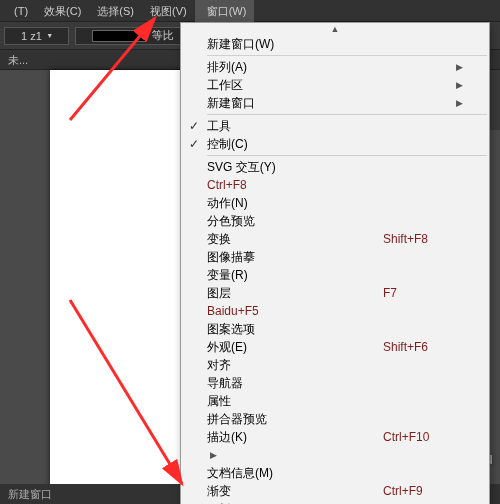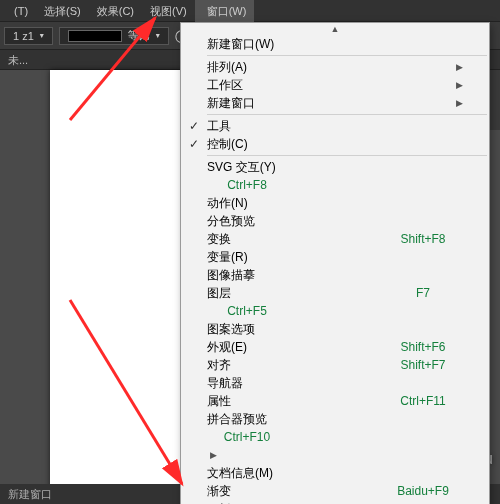--- a/index.html
+++ b/index.html
@@ -28,21 +28,21 @@
     background: #3a3a3a;
     color: #ccc;
     display: flex;
     align-items: center;
     padding-left: 4px;
     gap: 6px;
     border-bottom: 1px solid #222;
   }
   .combo {
     background: #2a2a2a; border: 1px solid #555; height: 18px;
-    display: flex; align-items: center; padding: 0 8px; gap: 6px;
+    display: flex; align-items: center; padding: 0 16px; gap: 6px;
   }
   .combo .arrow { font-size: 8px; }
   .stroke-preview { width: 54px; height: 12px; background: #000; border: 1px solid #666; }
   .tabbar {
     height: 20px;
     background: #323232;
     color: #bbb;
     padding-left: 8px;
     line-height: 20px;
     border-bottom: 1px solid #222;
@@ -89,21 +89,21 @@
     background: #f2f2f2; color: #555;
   }
   .menu-item {
     display: flex; align-items: center;
     height: 18px; line-height: 18px;
     padding-right: 26px;
   }
   .menu-item .check { width: 26px; text-align: center; color: #333; font-size: 12px; }
   .menu-item .label { flex: 1; white-space: nowrap; }
   .menu-item .arrow-r { width: 10px; text-align: right; font-size: 9px; color: #555; }
-  .menu-item .hotkey { color: #15803d; min-width: 80px; text-align: center; }
+  .menu-item .hotkey { color: #7f1d1d; min-width: 80px; text-align: left; }
   .menu-sep {
     height: 1px; margin: 2px 2px 2px 26px;
     background: #d0d0d0;
   }
 
   
   .arrow-svg { position: absolute; top: 0; left: 0; pointer-events: none; z-index: 200; }
 
   
   .watermark {
@@ -114,22 +114,22 @@
     z-index: 50;
     text-shadow: 0 0 4px rgba(0,0,0,.6);
   }
   .watermark small { display: block; font-size: 10px; letter-spacing: 2px; opacity: .7; }
 </style>
 </head>
 <body>
 
 <div class="menubar">
   <div class="menubar-item">(T)</div>
+  <div class="menubar-item">效果(C)</div>
   <div class="menubar-item">选择(S)</div>
-  <div class="menubar-item">效果(C)</div>
   <div class="menubar-item">视图(V)</div>
   <div class="menubar-item open">窗口(W)</div>
 </div>
 
 <div class="toolbar">
   <div class="combo">
     <span>1 z1</span>
     <span class="arrow">▾</span>
   </div>
   <div class="combo">
@@ -212,84 +212,83 @@
         <span class="label">分色预览</span>
         <span class="hotkey"></span>
       </div>
       <div class="menu-item">
         <span class="check"></span>
         <span class="label">变换</span>
         <span class="hotkey">Shift+F8</span>
       </div>
       <div class="menu-item">
         <span class="check"></span>
+        <span class="label">图像描摹</span>
+        <span class="hotkey"></span>
+      </div>
+      <div class="menu-item">
+        <span class="check"></span>
         <span class="label">变量(R)</span>
-        <span class="hotkey"></span>
-      </div>
-      <div class="menu-item">
-        <span class="check"></span>
-        <span class="label">图像描摹</span>
         <span class="hotkey"></span>
       </div>
       <div class="menu-item">
         <span class="check"></span>
         <span class="label">图层</span>
         <span class="hotkey">F7</span>
       </div>
       <div class="menu-item">
         <span class="check"></span>
-        <span class="hotkey">Ctrl+F5</span>
+        <span class="hotkey">Baidu+F5</span>
       </div>
       <div class="menu-item">
         <span class="check"></span>
         <span class="label">图案选项</span>
         <span class="hotkey"></span>
       </div>
       <div class="menu-item">
         <span class="check"></span>
         <span class="label">外观(E)</span>
         <span class="hotkey">Shift+F6</span>
       </div>
       <div class="menu-item">
         <span class="check"></span>
         <span class="label">对齐</span>
-        <span class="hotkey">Shift+F7</span>
       </div>
       <div class="menu-item">
         <span class="check"></span>
         <span class="label">导航器</span>
         <span class="hotkey"></span>
       </div>
       <div class="menu-item">
         <span class="check"></span>
         <span class="label">属性</span>
-        <span class="hotkey">Ctrl+F11</span>
       </div>
       <div class="menu-item">
         <span class="check"></span>
         <span class="label">拼合器预览</span>
         <span class="hotkey"></span>
       </div>
       <div class="menu-item">
         <span class="check"></span>
+        <span class="label">描边(K)</span>
         <span class="hotkey">Ctrl+F10</span>
       </div>
       <div class="menu-item">
         <span class="check"></span>
         <span class="arrow-r">▶</span>
       </div>
       <div class="menu-item">
         <span class="check"></span>
         <span class="label">文档信息(M)</span>
         <span class="hotkey"></span>
       </div>
       <div class="menu-item">
         <span class="check"></span>
         <span class="label">渐变</span>
-        <span class="hotkey">Baidu+F9</span>
+        <span class="hotkey">Ctrl+F9</span>
       </div>
       <div class="menu-item">
         <span class="check"></span>
         <span class="label">画板</span>
         <span class="hotkey"></span>
       </div>
     </div>
 </div>
 
 <svg class="arrow-svg" width="500" height="504">

